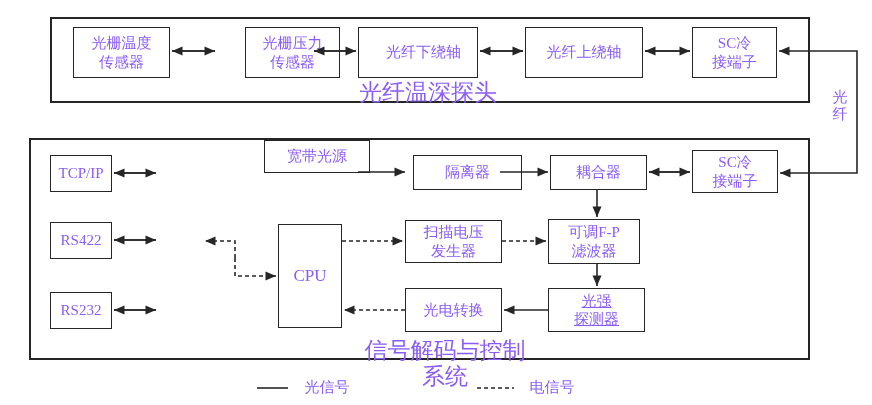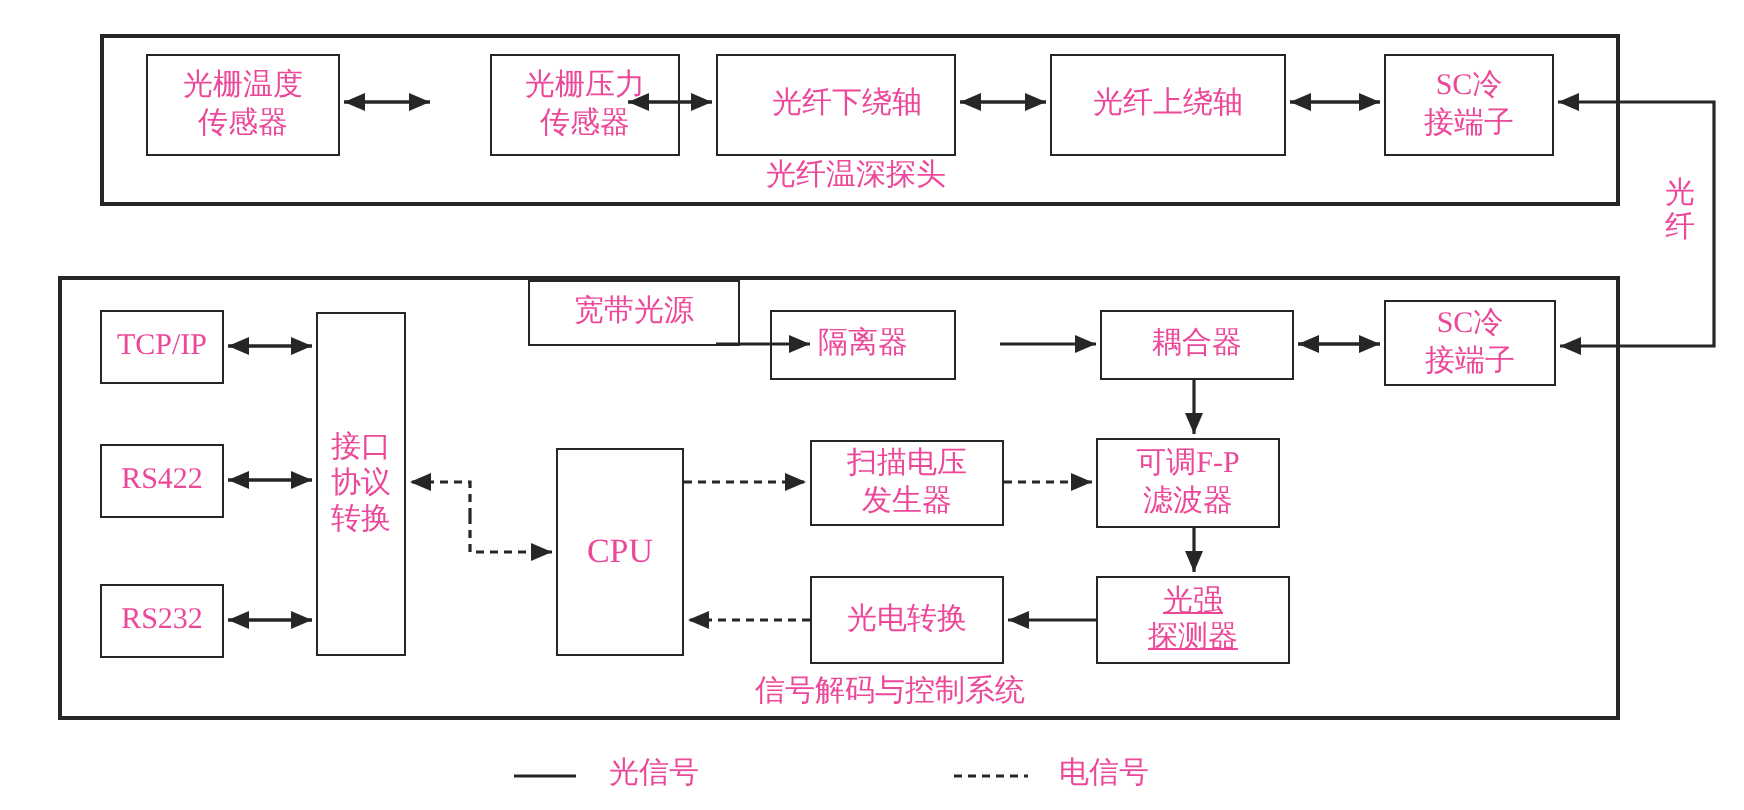--- a/index.html
+++ b/index.html
@@ -1,32 +1,32 @@
 <!DOCTYPE html>
 <html><head>
 <meta charset="utf-8">
 <style>
   html,body{margin:0;padding:0;background:#ffffff;}
   .canvas{
     position:relative;width:872px;height:405px;background:#ffffff;
-    font-family:"Liberation Serif","DejaVu Serif",serif;color:#ec4899;
+    font-family:"Liberation Serif","DejaVu Serif",serif;color:#8b5cf6;
     overflow:hidden;
   }
   .outer{
     position:absolute;border:2px solid #262626;background:transparent;
     box-sizing:border-box;z-index:1;
   }
   .box{
     position:absolute;border:1.5px solid #262626;background:#ffffff;
     box-sizing:border-box;display:flex;align-items:center;justify-content:center;
     text-align:center;white-space:pre-line;font-size:15px;line-height:1.22;
     z-index:2;
   }
   .lbl{
-    position:absolute;text-align:center;font-size:15px;line-height:1.15;
+    position:absolute;text-align:center;font-size:23px;line-height:1.15;
     white-space:pre-line;z-index:2;background:transparent;
   }
   .lbl-small{font-size:15px;}
   svg.wires{position:absolute;left:0;top:0;z-index:3;pointer-events:none;}
   .wire{stroke:#262626;stroke-width:1.6;fill:none;}
   .wire-dash{stroke:#262626;stroke-width:1.6;fill:none;stroke-dasharray:4 3;}
 </style>
 </head>
 <body>
 
@@ -44,26 +44,23 @@
   <div class="box" style="left:692px;top:27px;width:85px;height:51px;">SC冷
 接端子</div>
   <div class="lbl" style="left:348px;top:80px;width:160px;">光纤温深探头</div>
 
   <div class="lbl lbl-small" style="left:828px;top:89px;width:24px;">光
 纤</div>
 
   <div class="box" style="left:50px;top:155px;width:62px;height:37px;">TCP/IP</div>
   <div class="box" style="left:50px;top:222px;width:62px;height:37px;">RS422</div>
   <div class="box" style="left:50px;top:292px;width:62px;height:37px;">RS232</div>
-  <div class="box" style="left:158px;top:156px;width:45px;height:172px;">接口
-协议
-转换</div>
   <div class="box" style="left:278px;top:224px;width:64px;height:104px;font-size:17px;text-align:center;">CPU</div>
   <div class="box" style="left:264px;top:140px;width:106px;height:33px;">宽带光源</div>
-  <div class="box" style="left:385px;top:155px;width:93px;height:35px;">隔离器</div>
+  <div class="box" style="left:413px;top:155px;width:109px;height:35px;">隔离器</div>
   <div class="box" style="left:550px;top:155px;width:97px;height:35px;">耦合器</div>
   <div class="box" style="left:692px;top:150px;width:86px;height:43px;">SC冷
 接端子</div>
   <div class="box" style="left:405px;top:220px;width:97px;height:43px;">扫描电压
 发生器</div>
   <div class="box" style="left:548px;top:219px;width:92px;height:45px;">可调F-P
 滤波器</div>
   <div class="box" style="left:405px;top:288px;width:97px;height:44px;">光电转换</div>
   <div class="box" style="left:548px;top:288px;width:97px;height:44px;text-decoration:underline;">光强
 探测器</div>

